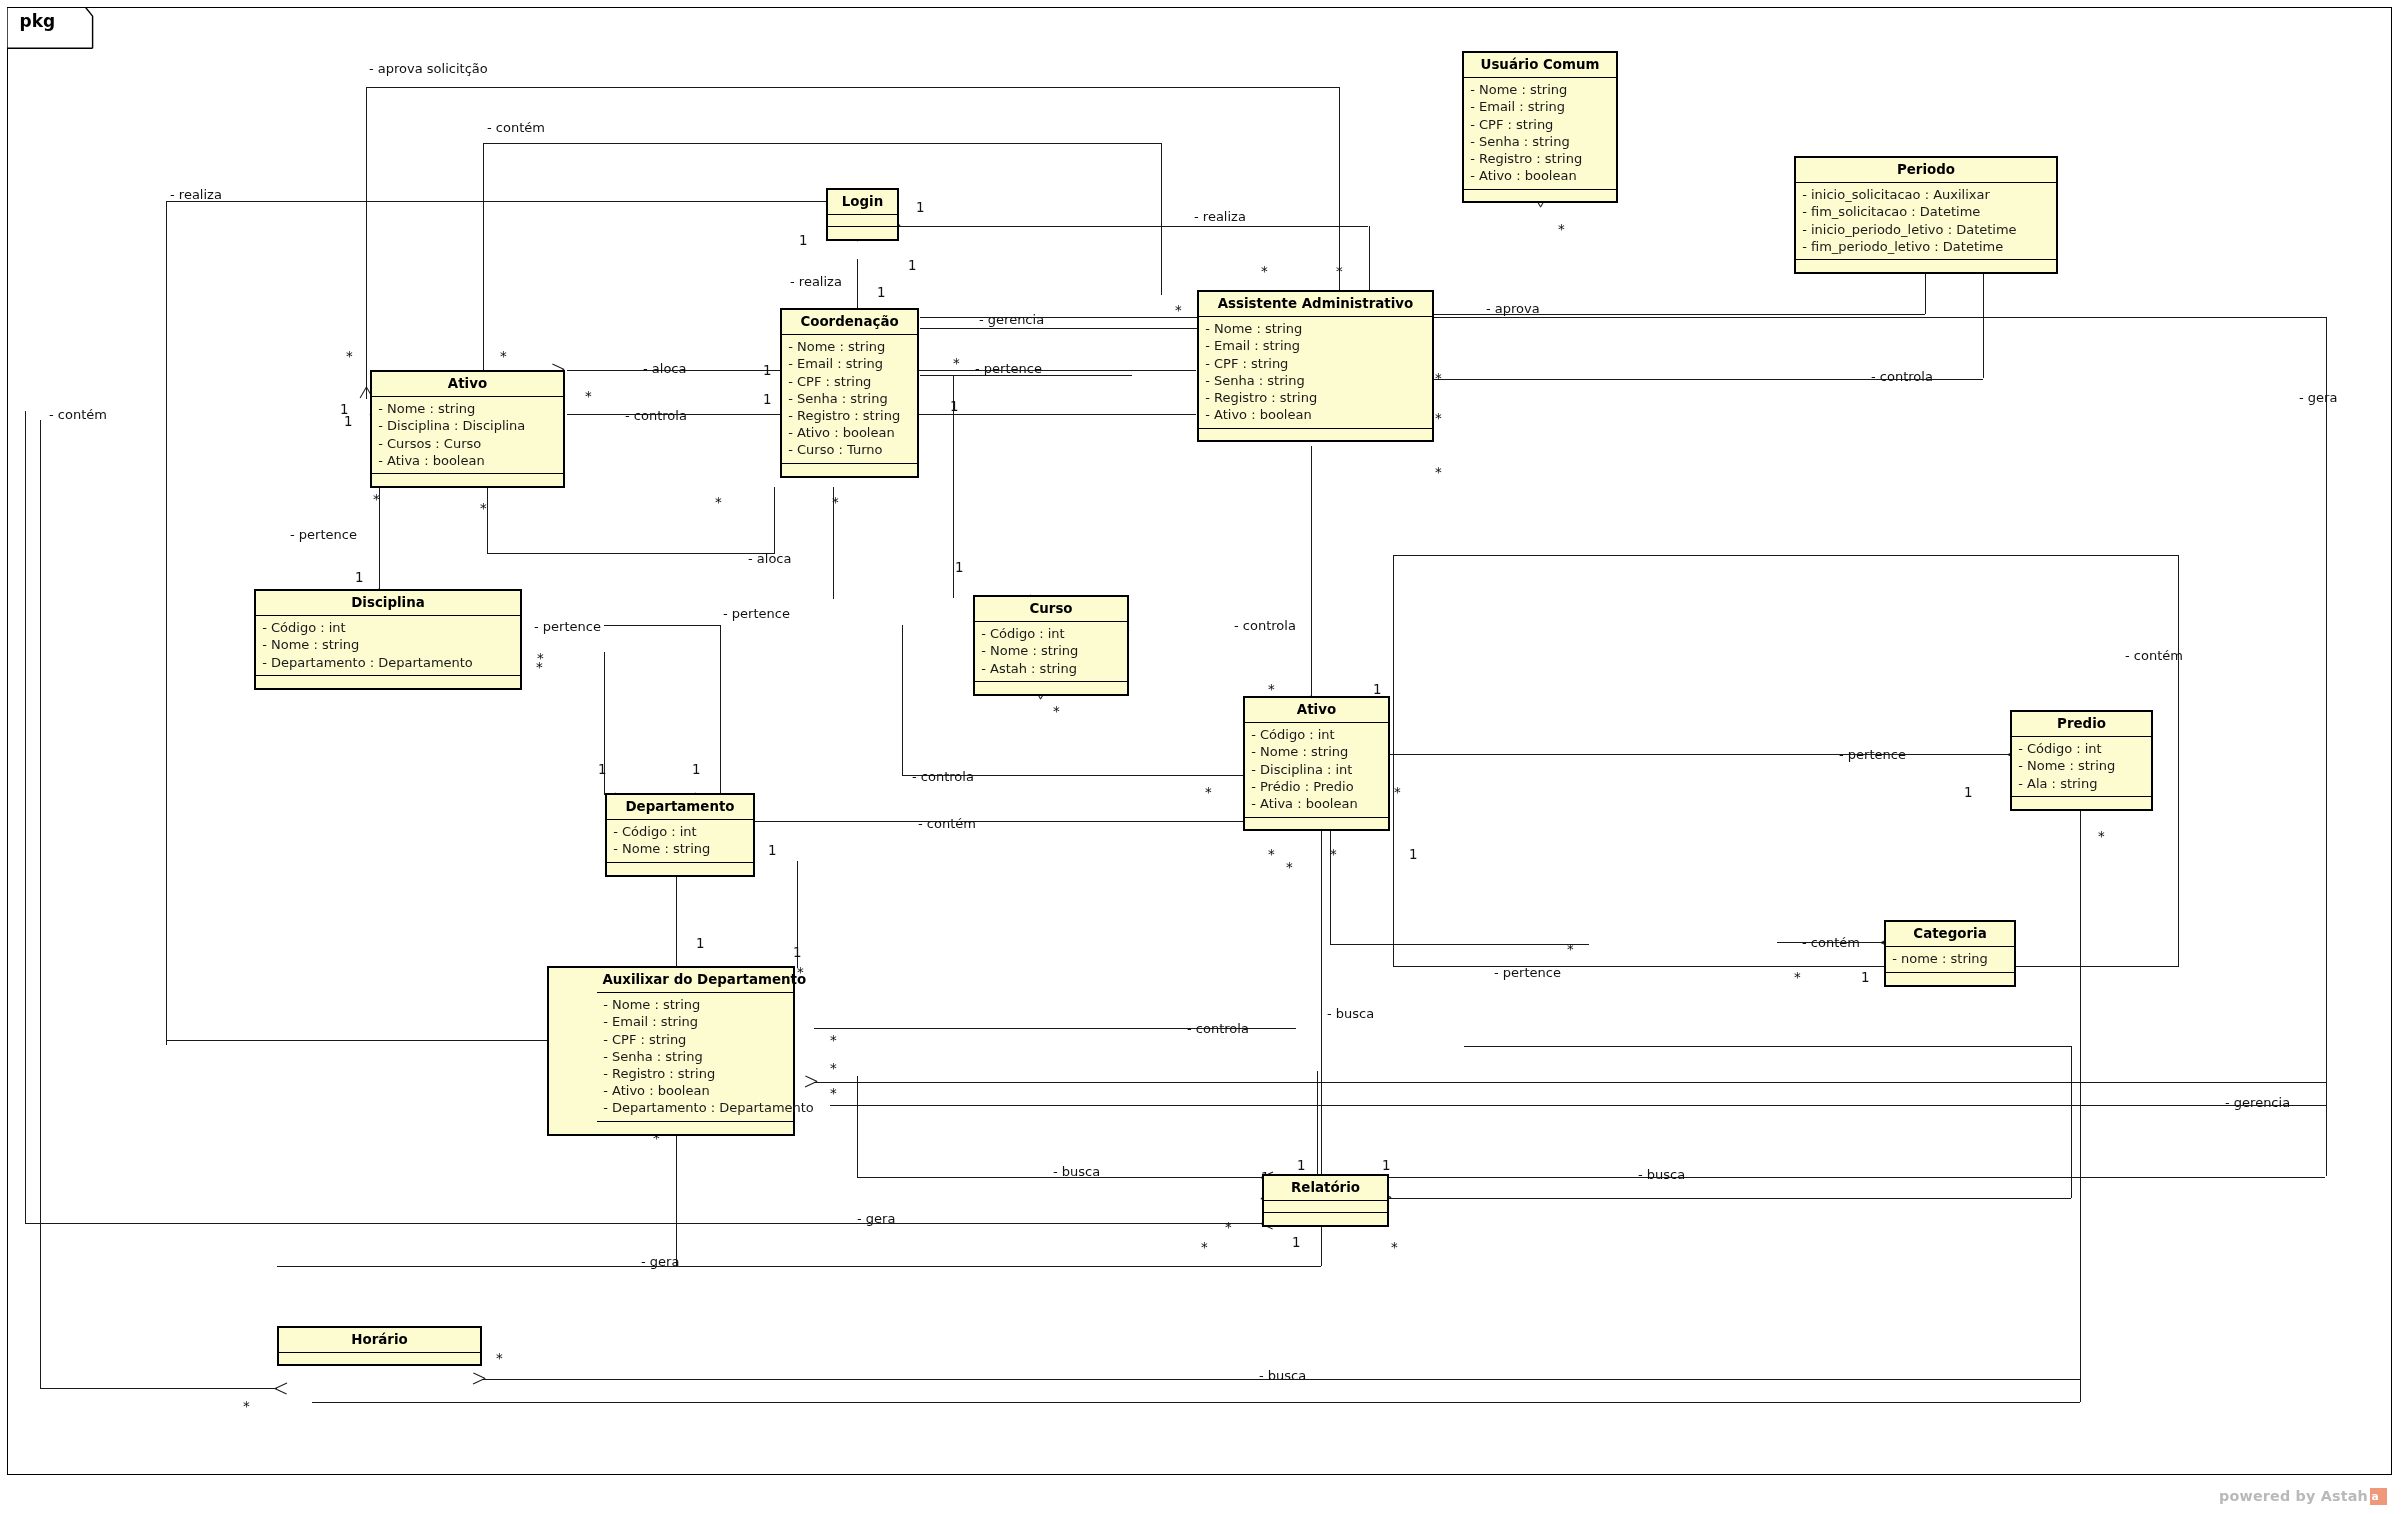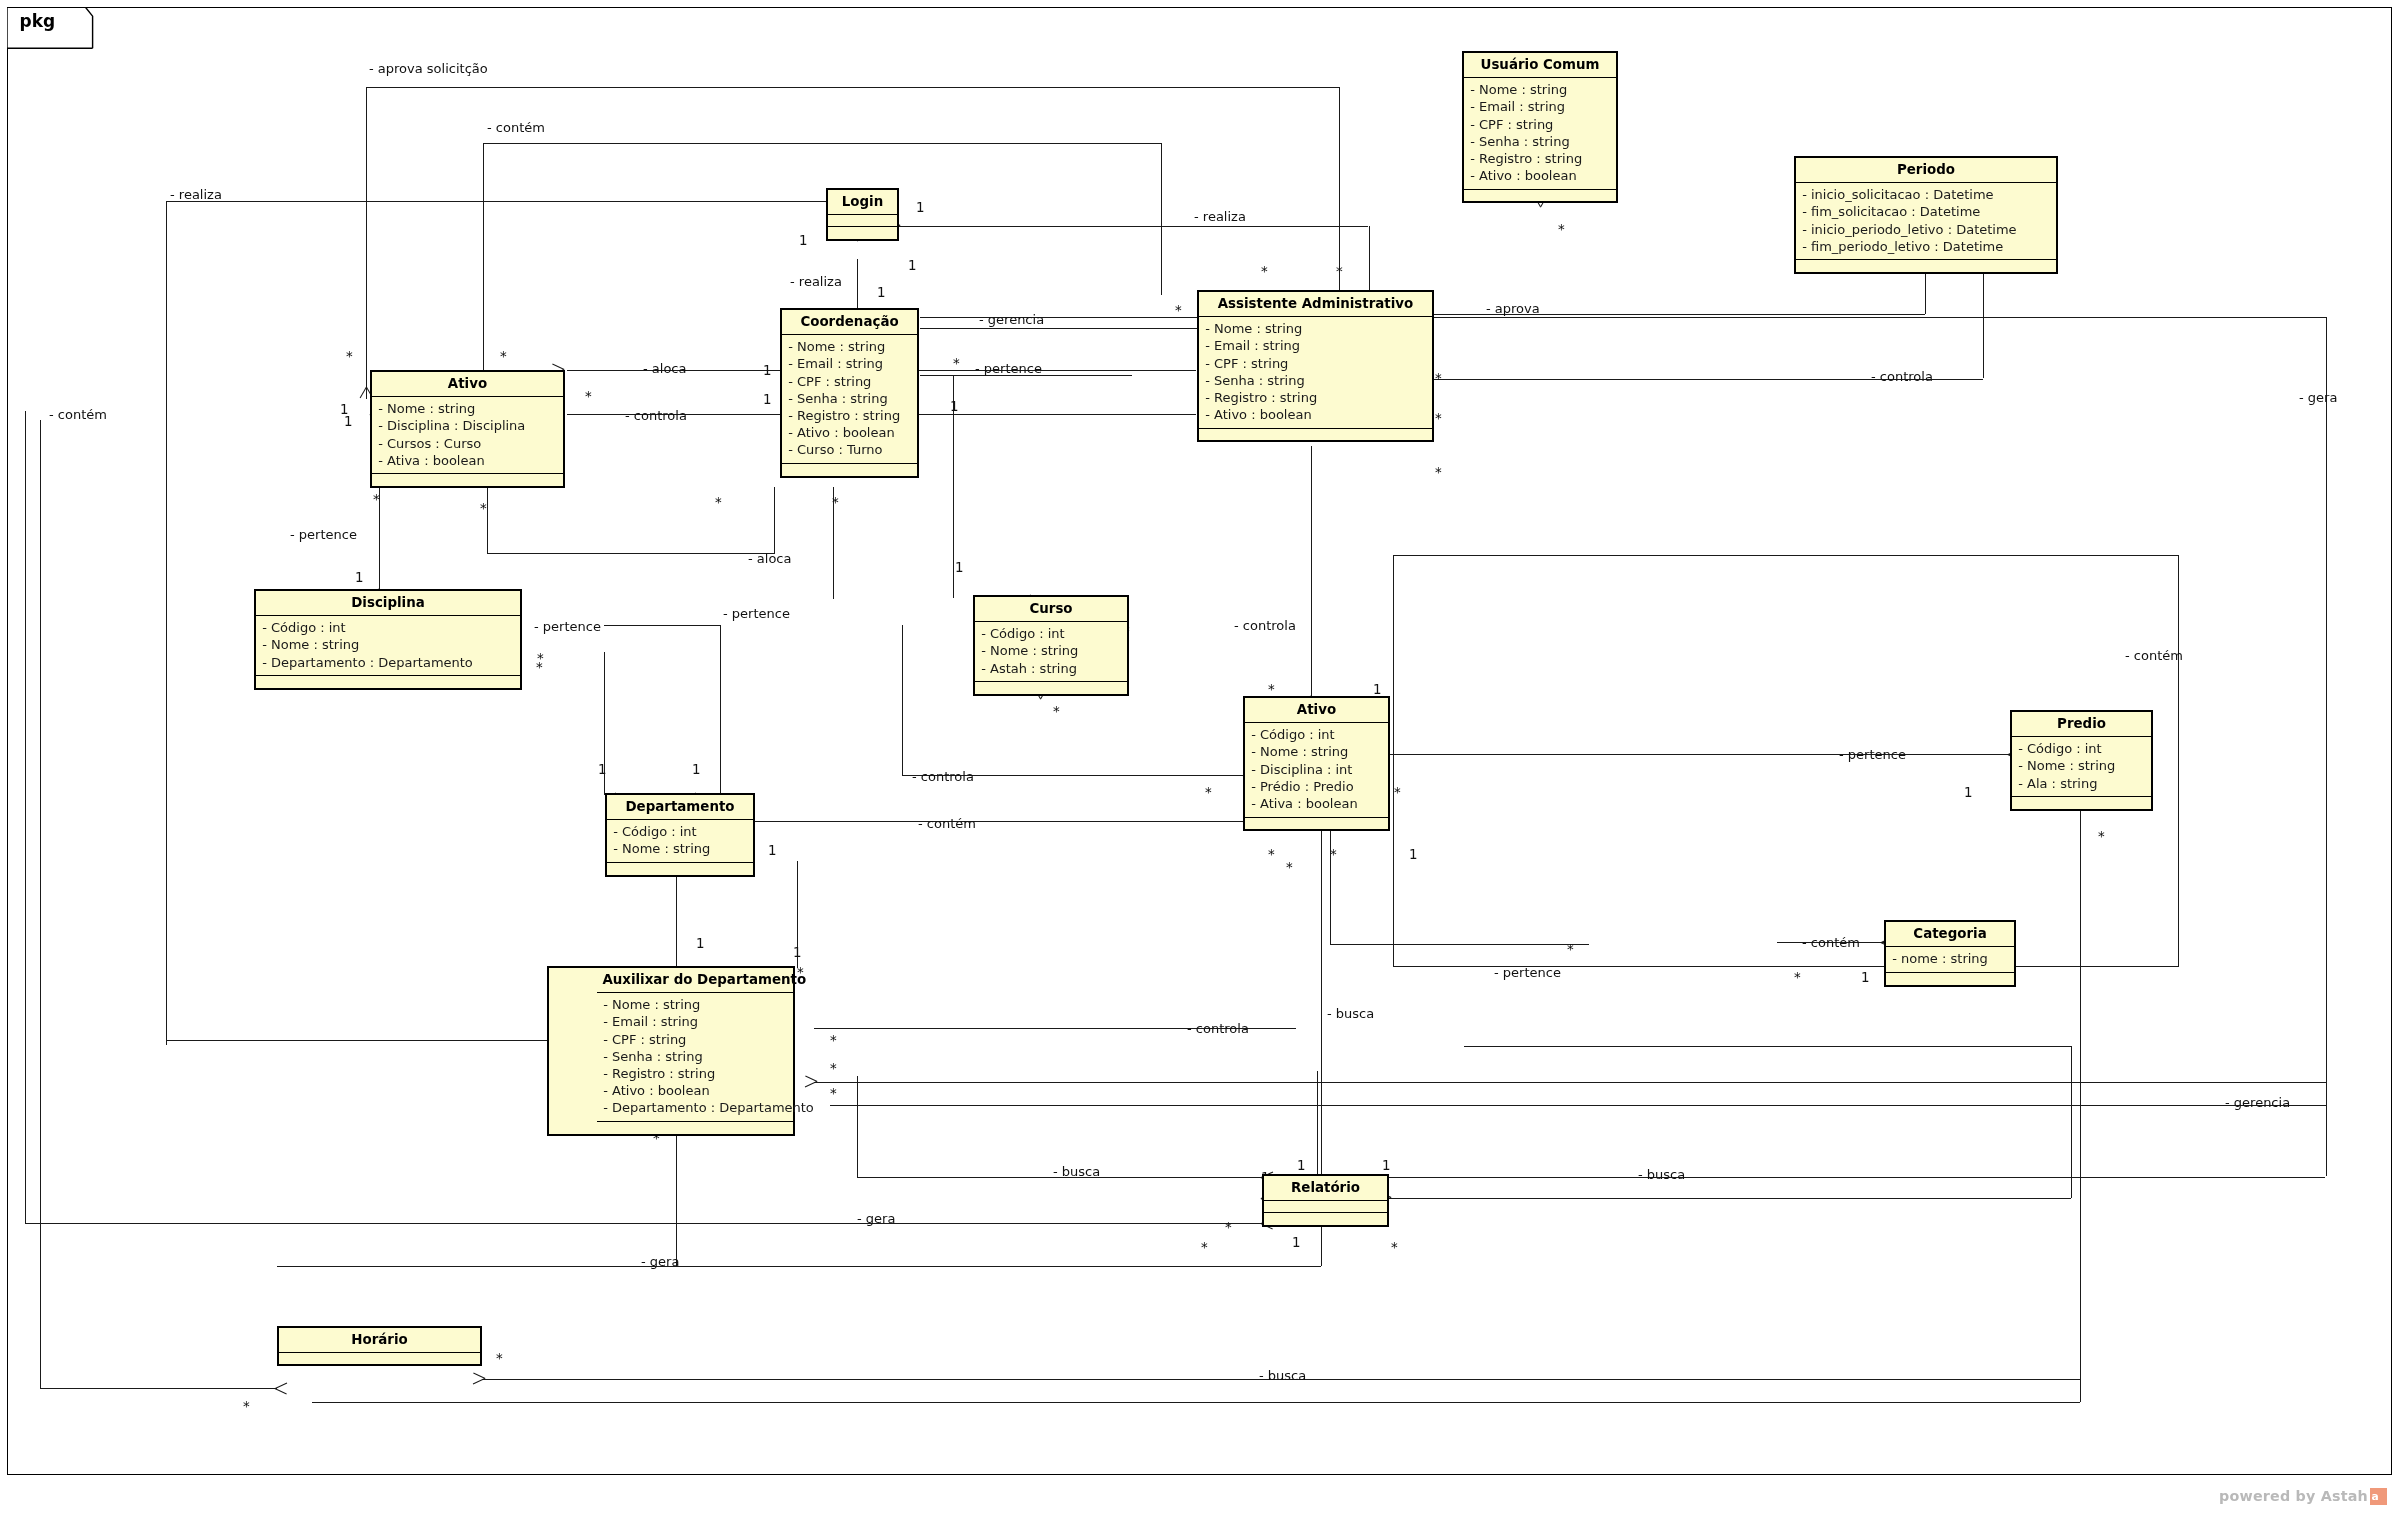--- a/index.html
+++ b/index.html
@@ -439,21 +439,21 @@
       <div>- Senha : string</div>
       <div>- Registro : string</div>
       <div>- Ativo : boolean</div>
     </div>
     <div class="ops"></div>
   </div>
 
   <div class="cls" style="left:1794px;top:156px;width:264px;">
     <div class="hd">Periodo</div>
     <div class="attrs">
-      <div>- inicio_solicitacao : Datetime</div>
+      <div>- inicio_solicitacao : Auxilixar</div>
       <div>- fim_solicitacao : Datetime</div>
       <div>- inicio_periodo_letivo : Datetime</div>
       <div>- fim_periodo_letivo : Datetime</div>
     </div>
     <div class="ops"></div>
   </div>
 
   <div class="cls noattr" style="left:826px;top:188px;width:73px;">
     <div class="hd">Login</div>
     <div class="attrs"></div>

